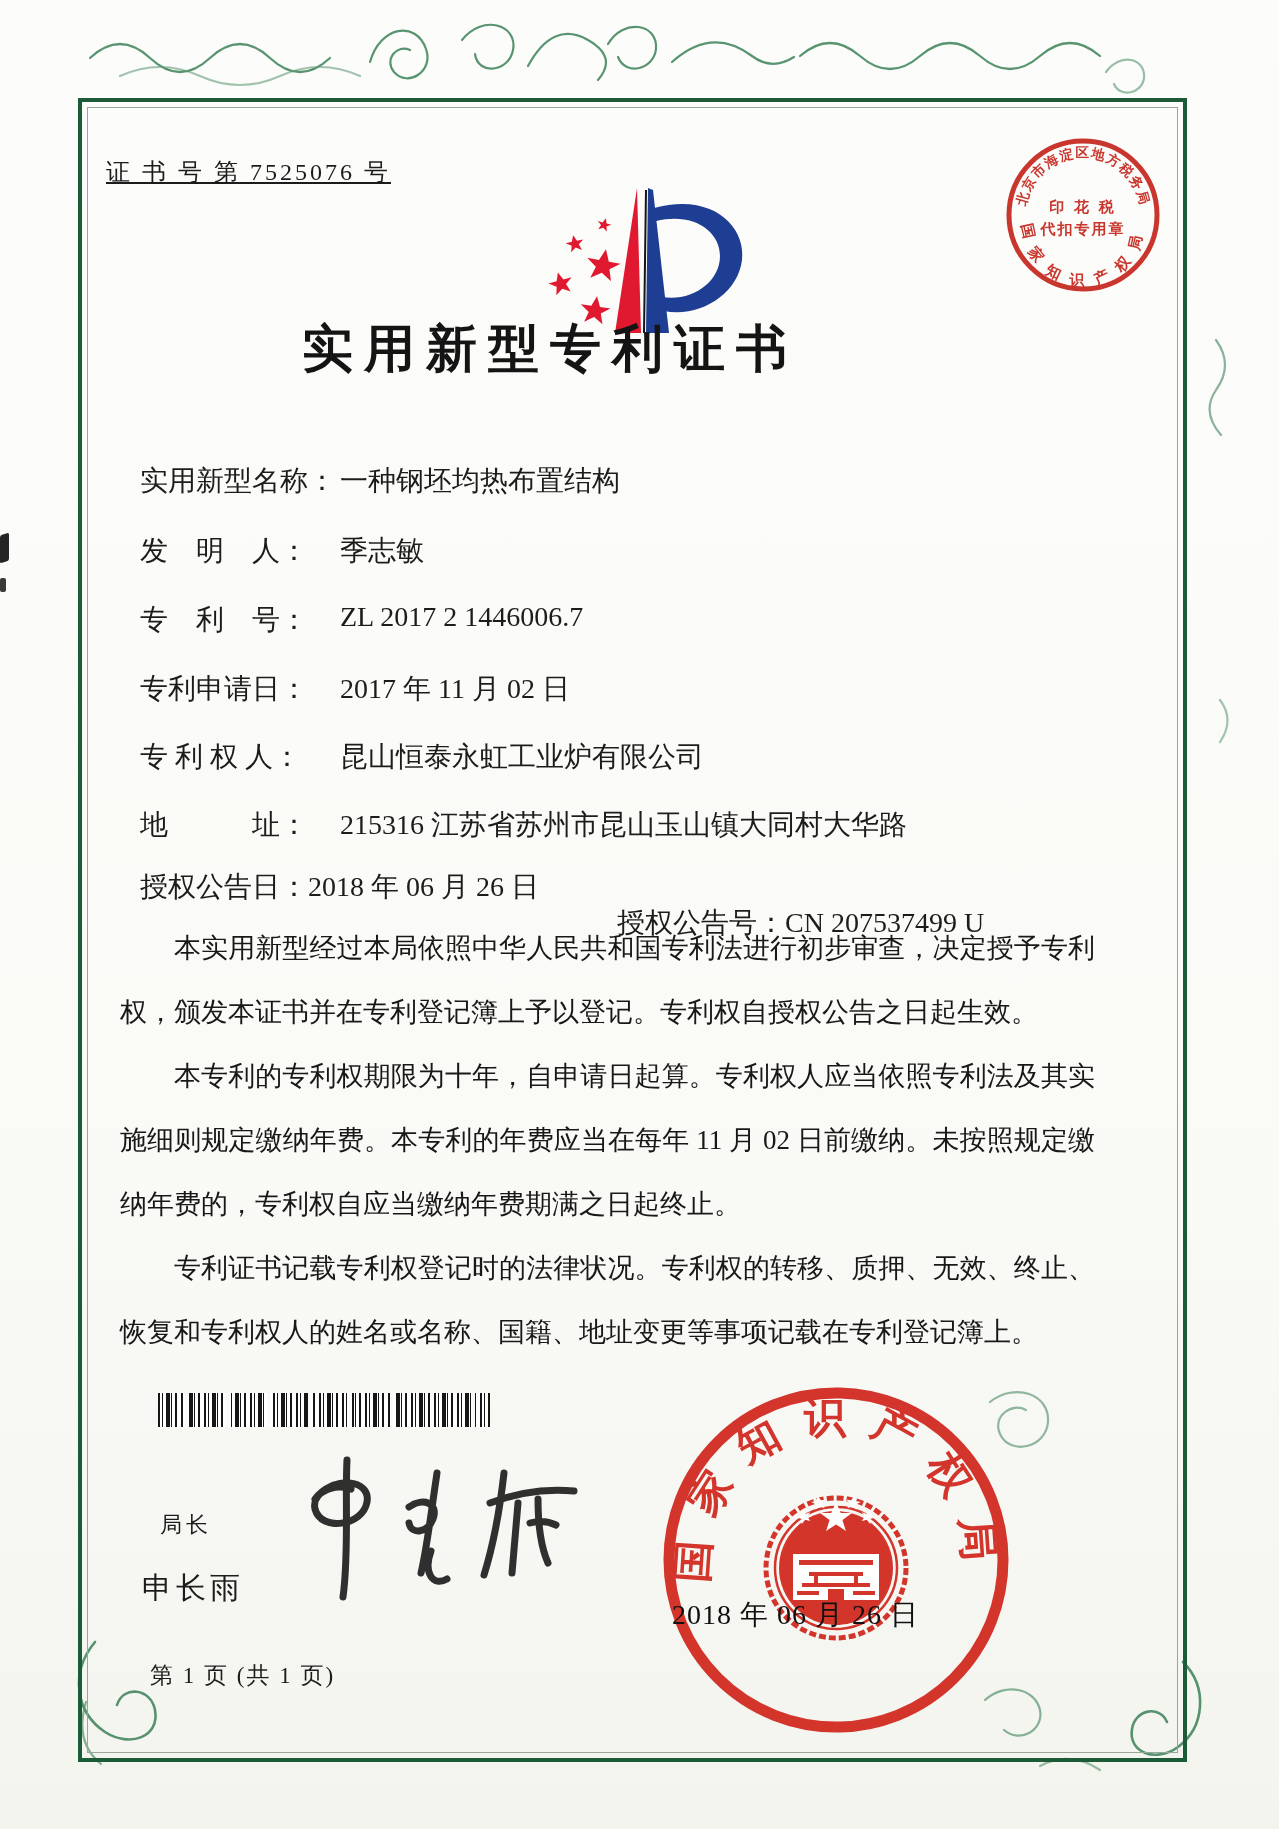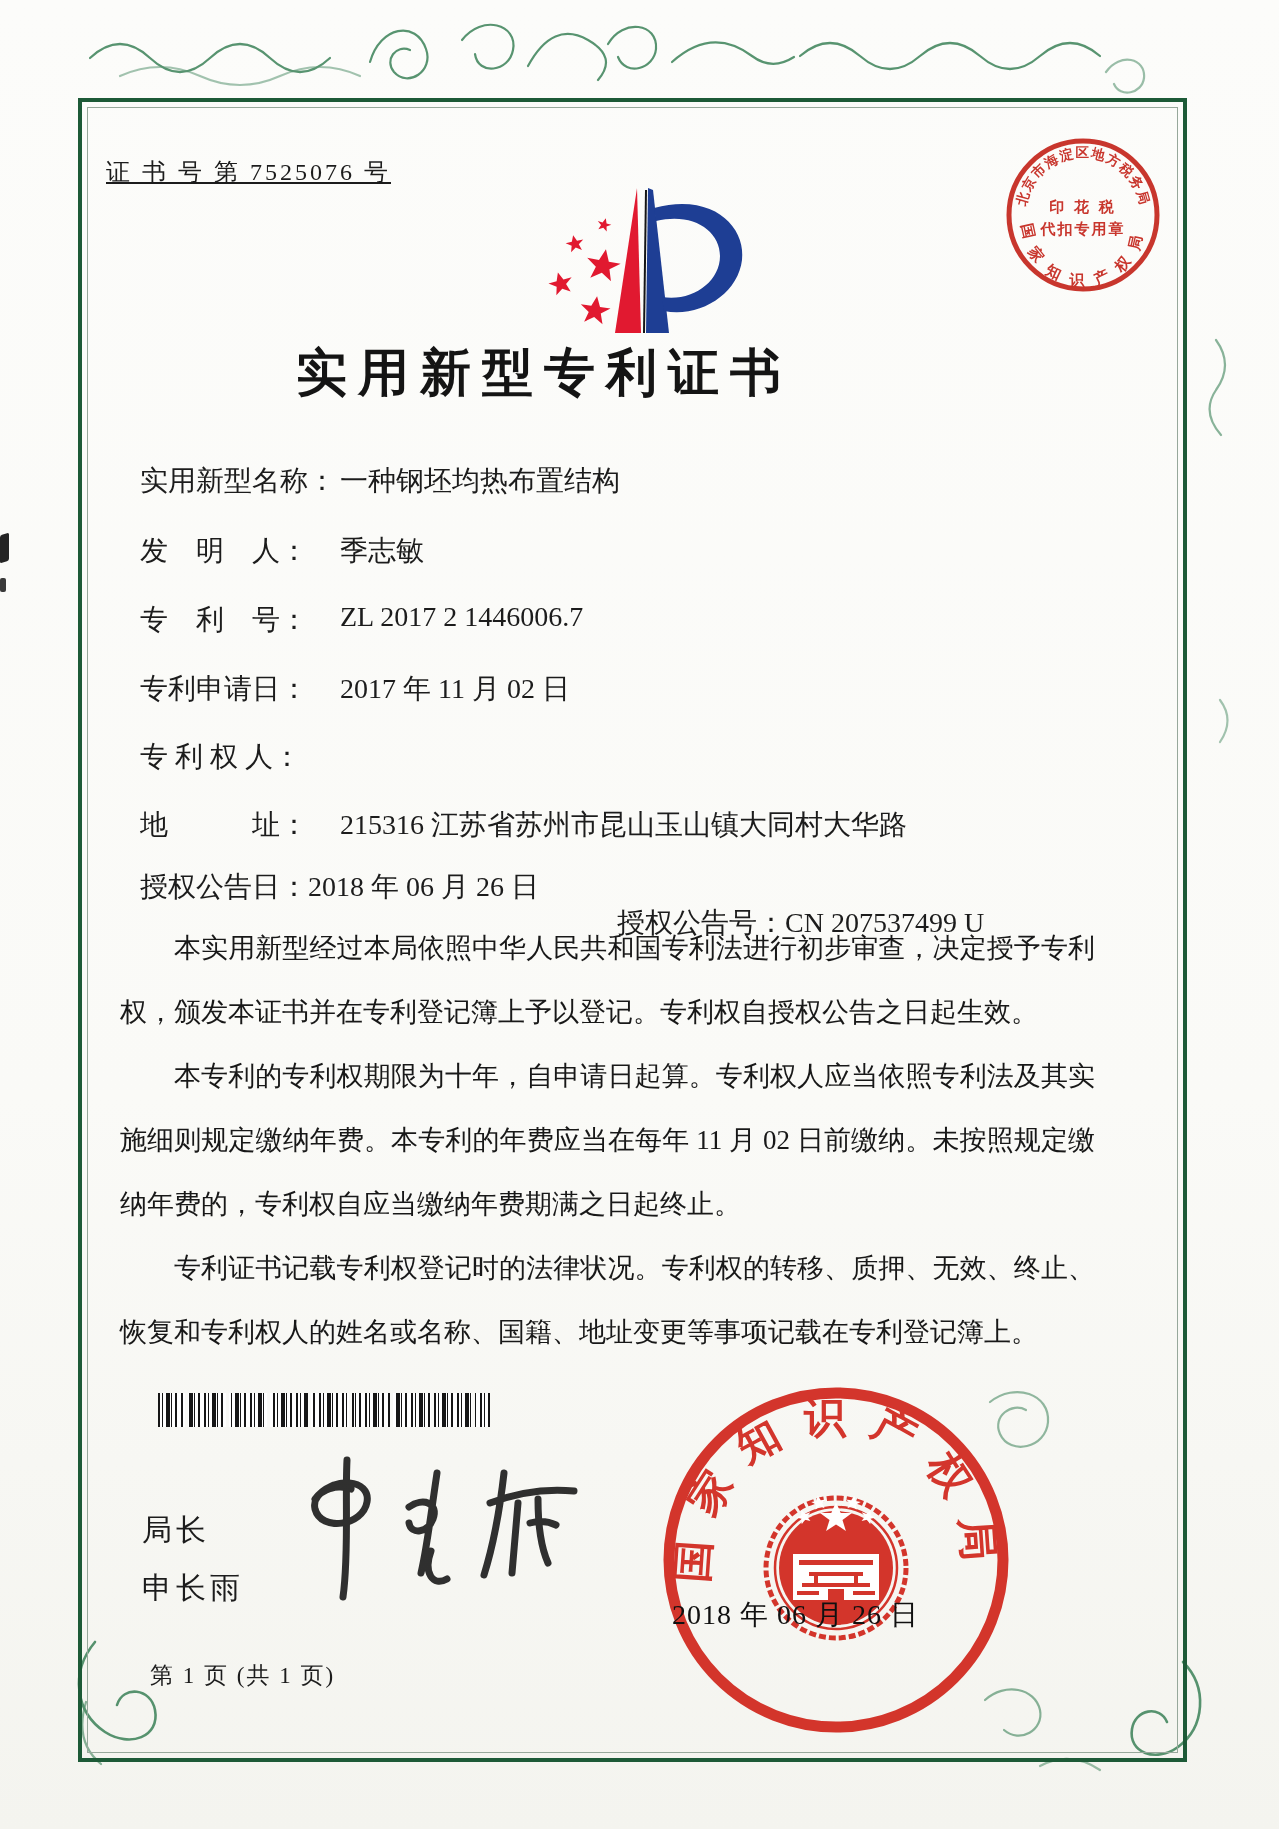--- a/index.html
+++ b/index.html
@@ -6,35 +6,35 @@
   .page{position:relative;width:1279px;height:1829px;overflow:hidden;
     background:linear-gradient(180deg,#fcfcfa 0%,#fafaf7 60%,#f4f4ef 100%);
     font-family:"Liberation Serif","DejaVu Serif",serif;color:#1c1c1c;}
   .ornaments{position:absolute;left:0;top:0;width:1279px;height:1829px;pointer-events:none;}
   .frame-outer{position:absolute;left:78px;top:98px;width:1109px;height:1664px;
     border:4px solid #1d5a37;box-sizing:border-box;}
   .frame-inner{position:absolute;left:5px;top:5px;right:5px;bottom:5px;border:1px solid #97a89b;}
   .cert-number{position:absolute;left:106px;top:156px;font-size:24px;letter-spacing:3px;font-weight:500;text-decoration:underline;}
   .logo{position:absolute;left:462px;top:148px;}
   .tax-stamp{position:absolute;left:998px;top:130px;opacity:.92;}
-  .title{position:absolute;left:134px;top:315px;width:820px;text-align:center;
-    font-size:51px;font-weight:700;letter-spacing:11px;color:#141414;margin-top:24px;}
+  .title{position:absolute;left:140px;top:315px;width:820px;text-align:center;
+    font-size:51px;font-weight:700;letter-spacing:11px;color:#141414;}
   .field-row{position:absolute;left:140px;display:flex;font-size:28px;white-space:nowrap;}
   .field-label{width:200px;flex:none;font-weight:500;}
   .field-value{font-weight:500;}
   .grant-left{position:absolute;left:140px;top:868px;font-size:28px;font-weight:500;white-space:nowrap;}
   .grant-right{position:absolute;left:617px;top:868px;font-size:28px;font-weight:500;white-space:nowrap;margin-top:36px;}
   .body-text{position:absolute;left:120px;top:916px;width:975px;font-size:27px;line-height:64px;
     text-align:justify;color:#181818;}
   .body-text p{margin:0;text-indent:2em;}
   .barcode{position:absolute;left:158px;top:1393px;width:332px;height:34px;background-color:#fff;
     background-image:
       repeating-linear-gradient(90deg,transparent 0 27px,#f9f9f6 27px 30px,transparent 30px 41px),
       repeating-linear-gradient(90deg,#161616 0 2px,transparent 2px 4px,#161616 4px 5px,transparent 5px 8px,#161616 8px 12px,transparent 12px 13px,#161616 13px 14px,transparent 14px 17px,#161616 17px 19px,transparent 19px 23px);}
-  .director-title{position:absolute;left:142px;top:1510px;font-size:30px;letter-spacing:4px;}
+  .director-title{position:absolute;left:160px;top:1510px;font-size:22px;letter-spacing:4px;}
   .director-name{position:absolute;left:142px;top:1568px;font-size:30px;letter-spacing:4px;}
   .signature{position:absolute;left:285px;top:1445px;}
   .main-seal{position:absolute;left:658px;top:1382px;opacity:.93;}
   .seal-date{position:absolute;left:672px;top:1596px;font-size:28px;letter-spacing:1px;color:#101010;
     font-weight:500;white-space:nowrap;}
   .footer{position:absolute;left:150px;top:1660px;width:730px;text-align:left;font-size:23px;letter-spacing:2px;}
   .artifact-a{position:absolute;left:0;top:534px;width:9px;height:28px;background:#242424;transform:skewY(-18deg);border-radius:2px;}
   .artifact-b{position:absolute;left:0;top:578px;width:6px;height:14px;background:#3a3a3a;border-radius:2px;}
   .stamp-text{fill:#c4251c;font-family:"Liberation Serif","DejaVu Serif",serif;font-weight:700;}
   .seal-text{fill:#d0261c;font-family:"Liberation Serif","DejaVu Serif",serif;font-weight:700;}
@@ -123,20 +123,21 @@
   <div class="field-row" style="top:601px">
     <span class="field-label">专　利　号：</span>
     <span class="field-value">ZL 2017 2 1446006.7</span>
   </div>
   <div class="field-row" style="top:670px">
     <span class="field-label">专利申请日：</span>
     <span class="field-value">2017 年 11 月 02 日</span>
   </div>
   <div class="field-row" style="top:738px">
     <span class="field-label">专 利 权 人：</span>
+    <span class="field-value">昆山恒泰永虹工业炉有限公司</span>
   </div>
   <div class="field-row" style="top:806px">
     <span class="field-label">地　　　址：</span>
     <span class="field-value">215316  江苏省苏州市昆山玉山镇大同村大华路</span>
   </div>
 
   <div class="grant-left">
     <span>授权公告日：</span><span>2018 年 06 月 26 日</span>
   </div>
   <div class="grant-right">

